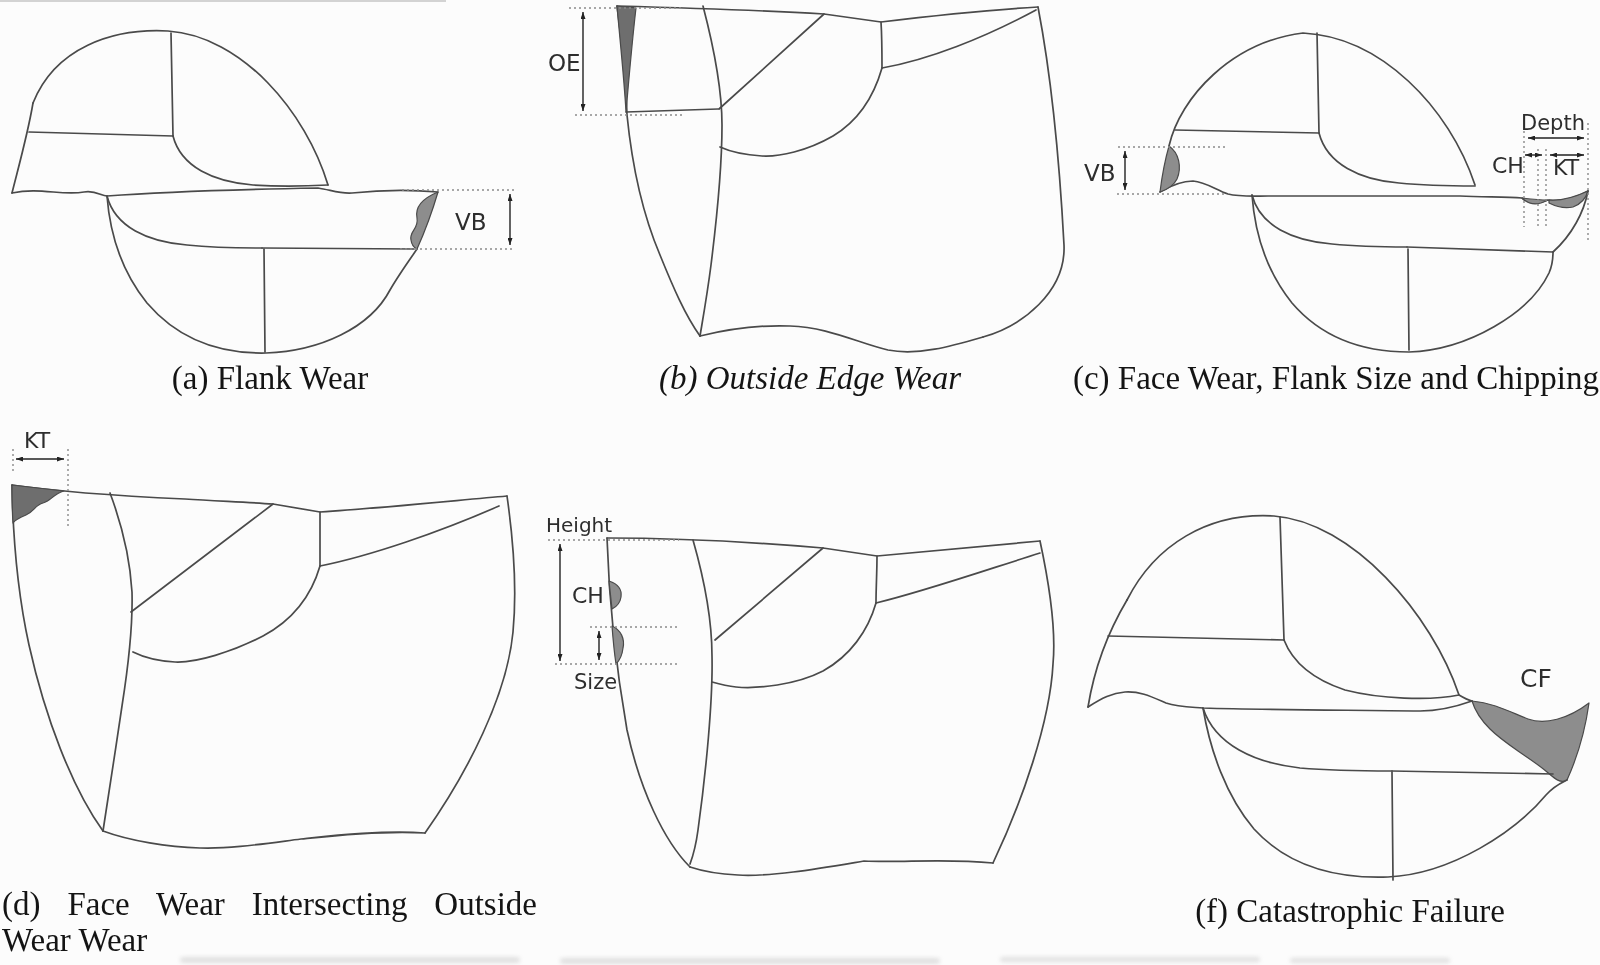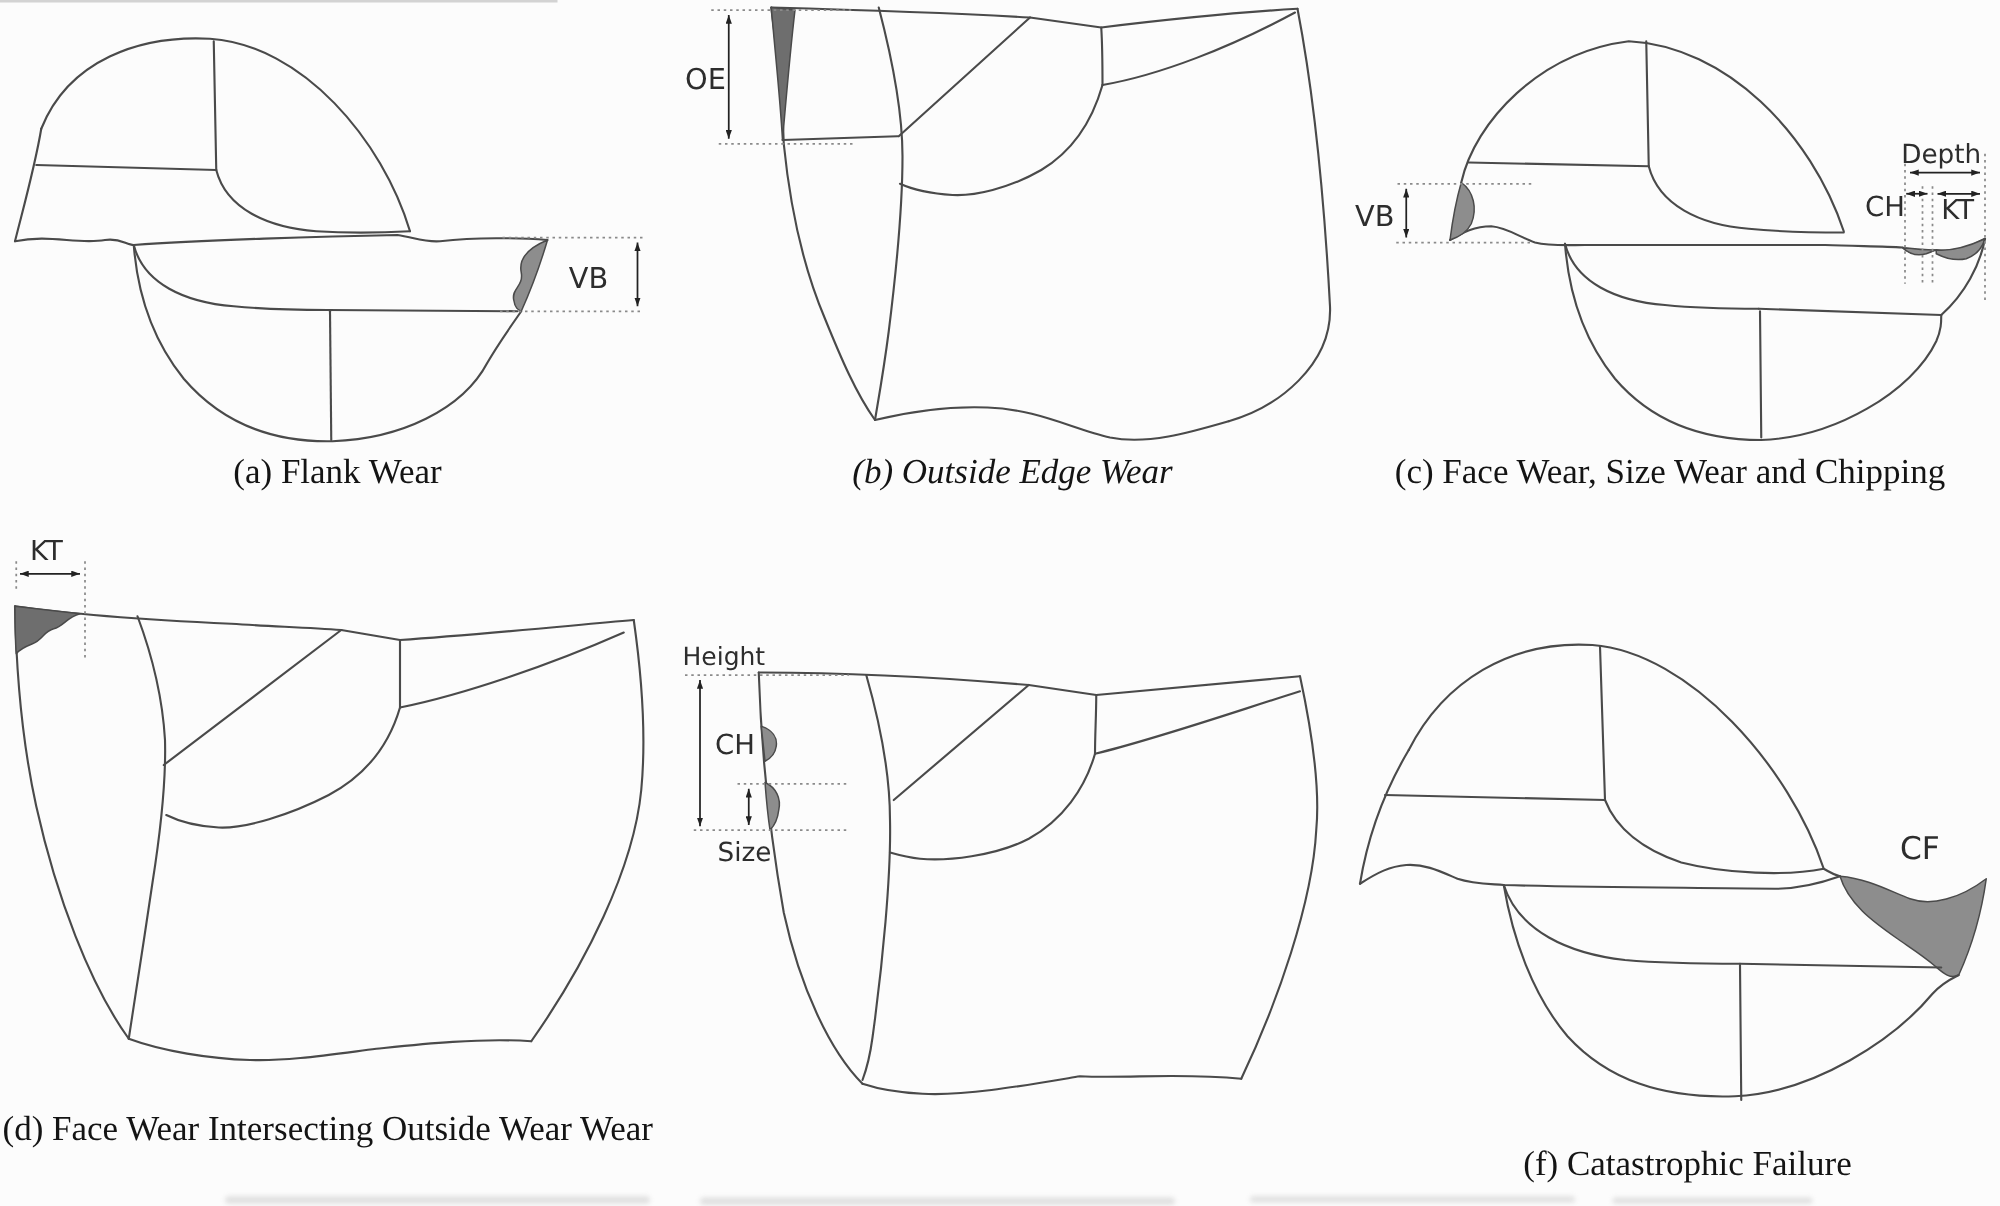--- a/index.html
+++ b/index.html
@@ -5,21 +5,21 @@
   html,body{margin:0;padding:0;background:#ffffff;}
   #page{position:relative;width:1600px;height:965px;background:#fcfcfc;overflow:hidden;
         font-family:"Liberation Sans",sans-serif;}
   svg{position:absolute;left:0;top:0;}
   .ln   {fill:none;stroke:#4a4a4a;stroke-width:1.7;stroke-linecap:round;stroke-linejoin:round;}
   .wear {fill:#8d8d8d;stroke:#4a4a4a;stroke-width:1.2;stroke-linejoin:round;}
   .weard{fill:#6e6e6e;stroke:#4a4a4a;stroke-width:1.2;stroke-linejoin:round;}
   .dot  {fill:none;stroke:#8a8a8a;stroke-width:1.4;stroke-dasharray:2 3;}
   .arr  {fill:none;stroke:#222222;stroke-width:1.4;}
   .lbl  {font-family:"DejaVu Sans",sans-serif;fill:#2d2d2d;}
-  .cap  {position:absolute;font-family:"Liberation Serif",serif;font-size:28px;color:#141414;
+  .cap  {position:absolute;font-family:"Liberation Serif",serif;font-size:33px;color:#141414;
          line-height:36px;}
   .smudge{position:absolute;background:#9a9a9a;opacity:.28;filter:blur(2px);border-radius:3px;}
   #topline{position:absolute;left:0;top:0;width:446px;height:2px;background:#c2c2c2;opacity:.7;}
 </style>
 </head>
 <body>
 
 <div id="page">
   <div id="topline"></div>
 
@@ -158,21 +158,21 @@
       <path class="ln" d="M 1203,708 C 1215,745 1255,763 1300,768 C 1335,771 1370,771 1392,771"></path>
       <path class="ln" d="M 1392,771 L 1553,774"></path>
       <path class="ln" d="M 1392,772 L 1393,880"></path>
       <path class="ln" d="M 1203,708 C 1210,750 1226,796 1254,829 C 1286,864 1330,879 1388,877 C 1452,874 1516,831 1546,795 C 1554,786 1561,783 1567,780"></path>
       <text class="lbl" x="1520" y="687" font-size="25">CF</text>
     </g>
   </svg>
 
   <div class="cap" style="left:140px;top:360px;width:260px;text-align:center;">(a) Flank Wear</div>
   <div class="cap" style="left:640px;top:360px;width:340px;text-align:center;font-style:italic;">(b) Outside Edge Wear</div>
-  <div class="cap" style="left:1072px;top:360px;width:528px;text-align:center;">(c) Face Wear, Size Wear and Chipping</div>
+  <div class="cap" style="left:1072px;top:360px;width:528px;text-align:center;">(c) Face Wear, Flank Size and Chipping</div>
   <div class="cap" style="left:2px;top:886px;width:535px;text-align:justify;">(d) Face Wear Intersecting Outside Wear Wear</div>
-  <div class="cap" style="left:1100px;top:893px;width:500px;text-align:center;margin-top:21px;">(f) Catastrophic Failure</div>
+  <div class="cap" style="left:1100px;top:893px;width:500px;text-align:center;">(f) Catastrophic Failure</div>
 
   <div class="smudge" style="left:180px;top:957px;width:340px;height:6px;"></div>
   <div class="smudge" style="left:560px;top:958px;width:380px;height:6px;"></div>
   <div class="smudge" style="left:1000px;top:957px;width:260px;height:5px;"></div>
   <div class="smudge" style="left:1290px;top:958px;width:160px;height:5px;"></div>
 </div>
 
 </body></html>

